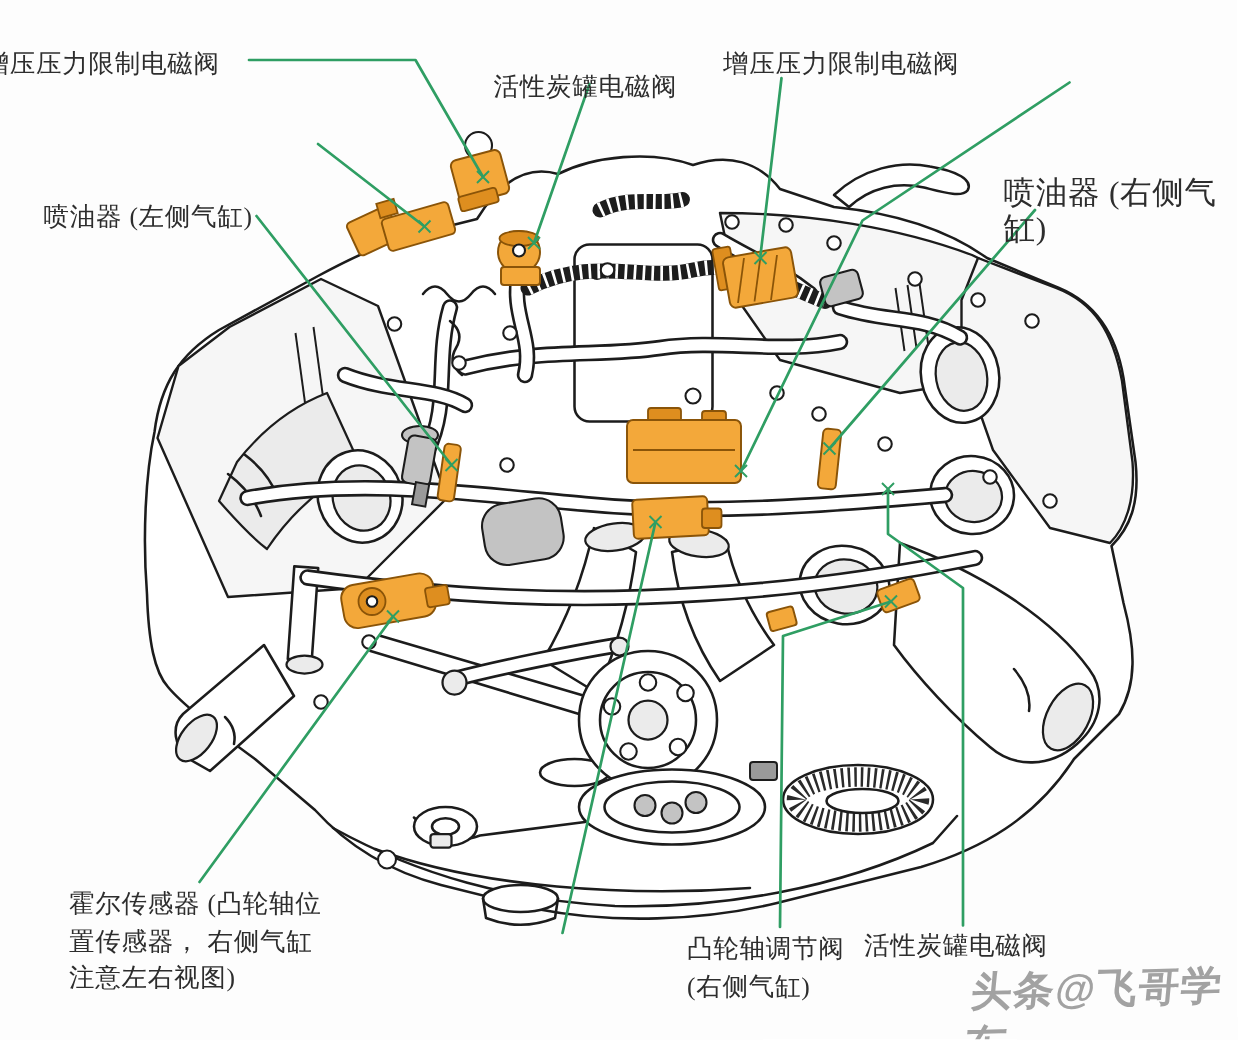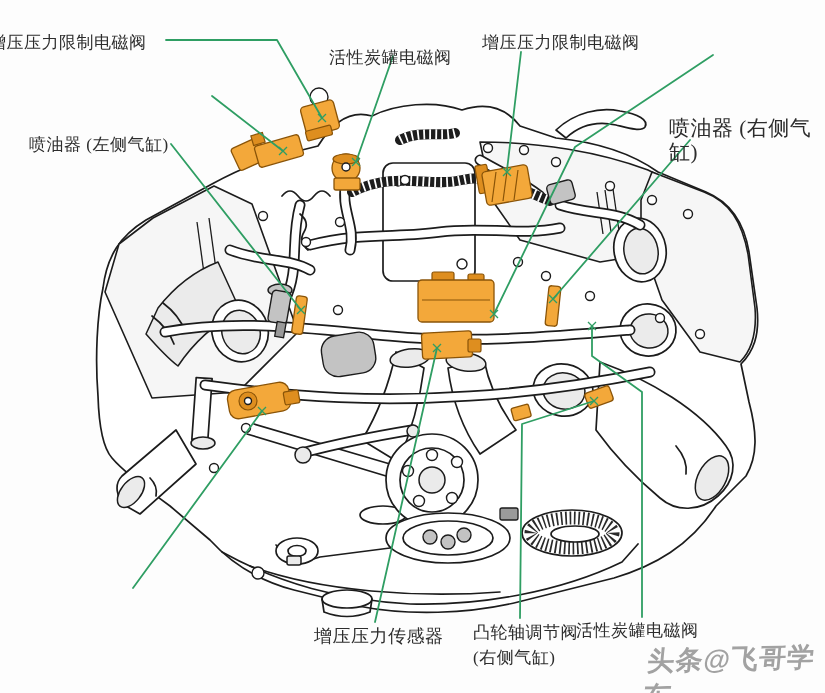--- a/index.html
+++ b/index.html
@@ -6,21 +6,21 @@
   #stage{
     position:relative;width:825px;height:693px;background:#fdfdfd;
     overflow:hidden;font-family:"Liberation Serif","DejaVu Serif",serif;
   }
   .lbl{
     position:absolute;color:var(--label,#2d2d2d);font-size:17px;
     letter-spacing:.5px;white-space:pre-line;line-height:24px;z-index:3;
   }
   .lbl.small{font-size:21px;}
   .lbl.big{font-size:18px;}
-  .lbl.lh25{line-height:25px;margin-left:15px;}
+  .lbl.lh25{line-height:25px;}
   #watermark{
     position:absolute;left:646px;top:641px;z-index:3;
     font-family:"Liberation Sans","DejaVu Sans",sans-serif;
     font-weight:bold;font-size:27px;color:var(--wm,#a2a2a2);
     transform:skewX(-7deg) rotate(-1.5deg);letter-spacing:1px;
   }
   svg{position:absolute;left:0;top:0;z-index:1;}
   .s  {fill:none;stroke:var(--ink,#1c1c1c);stroke-width:1.7;stroke-linecap:round;stroke-linejoin:round;}
   .sf {fill:#ffffff;stroke:var(--ink,#1c1c1c);stroke-width:1.7;stroke-linejoin:round;}
   .sf2{fill:#f6f6f6;stroke:var(--ink,#1c1c1c);stroke-width:1.6;stroke-linejoin:round;}
@@ -275,19 +275,21 @@
       <path class="lend" d="M 588,322 l 8,8 M 596,322 l -8,8"></path>
     </g>
   </g>
 </svg>
 
   <div class="lbl" style="left:-11px;top:31px">增压压力限制电磁阀</div>
   <div class="lbl" style="left:29px;top:133px">喷油器 (左侧气缸)</div>
   <div class="lbl" style="left:329px;top:46px">活性炭罐电磁阀</div>
   <div class="lbl" style="left:482px;top:31px">增压压力限制电磁阀</div>
   <div class="lbl small" style="left:669px;top:116px">喷油器 (右侧气缸)</div>
-  <div class="lbl big" style="left:314px;top:624px">增压压力传感器</div>
+  <div class="lbl" style="left:46px;top:591px;line-height:24.5px">霍尔传感器 (凸轮轴位
+置传感器， 右侧气缸
+注意左右视图)</div>
   <div class="lbl lh25" style="left:458px;top:620px">凸轮轴调节阀
 (右侧气缸)</div>
   <div class="lbl" style="left:576px;top:619px">活性炭罐电磁阀</div>
 
   <div id="watermark">头条@飞哥学车</div>
 </div>
 
 </body></html>

